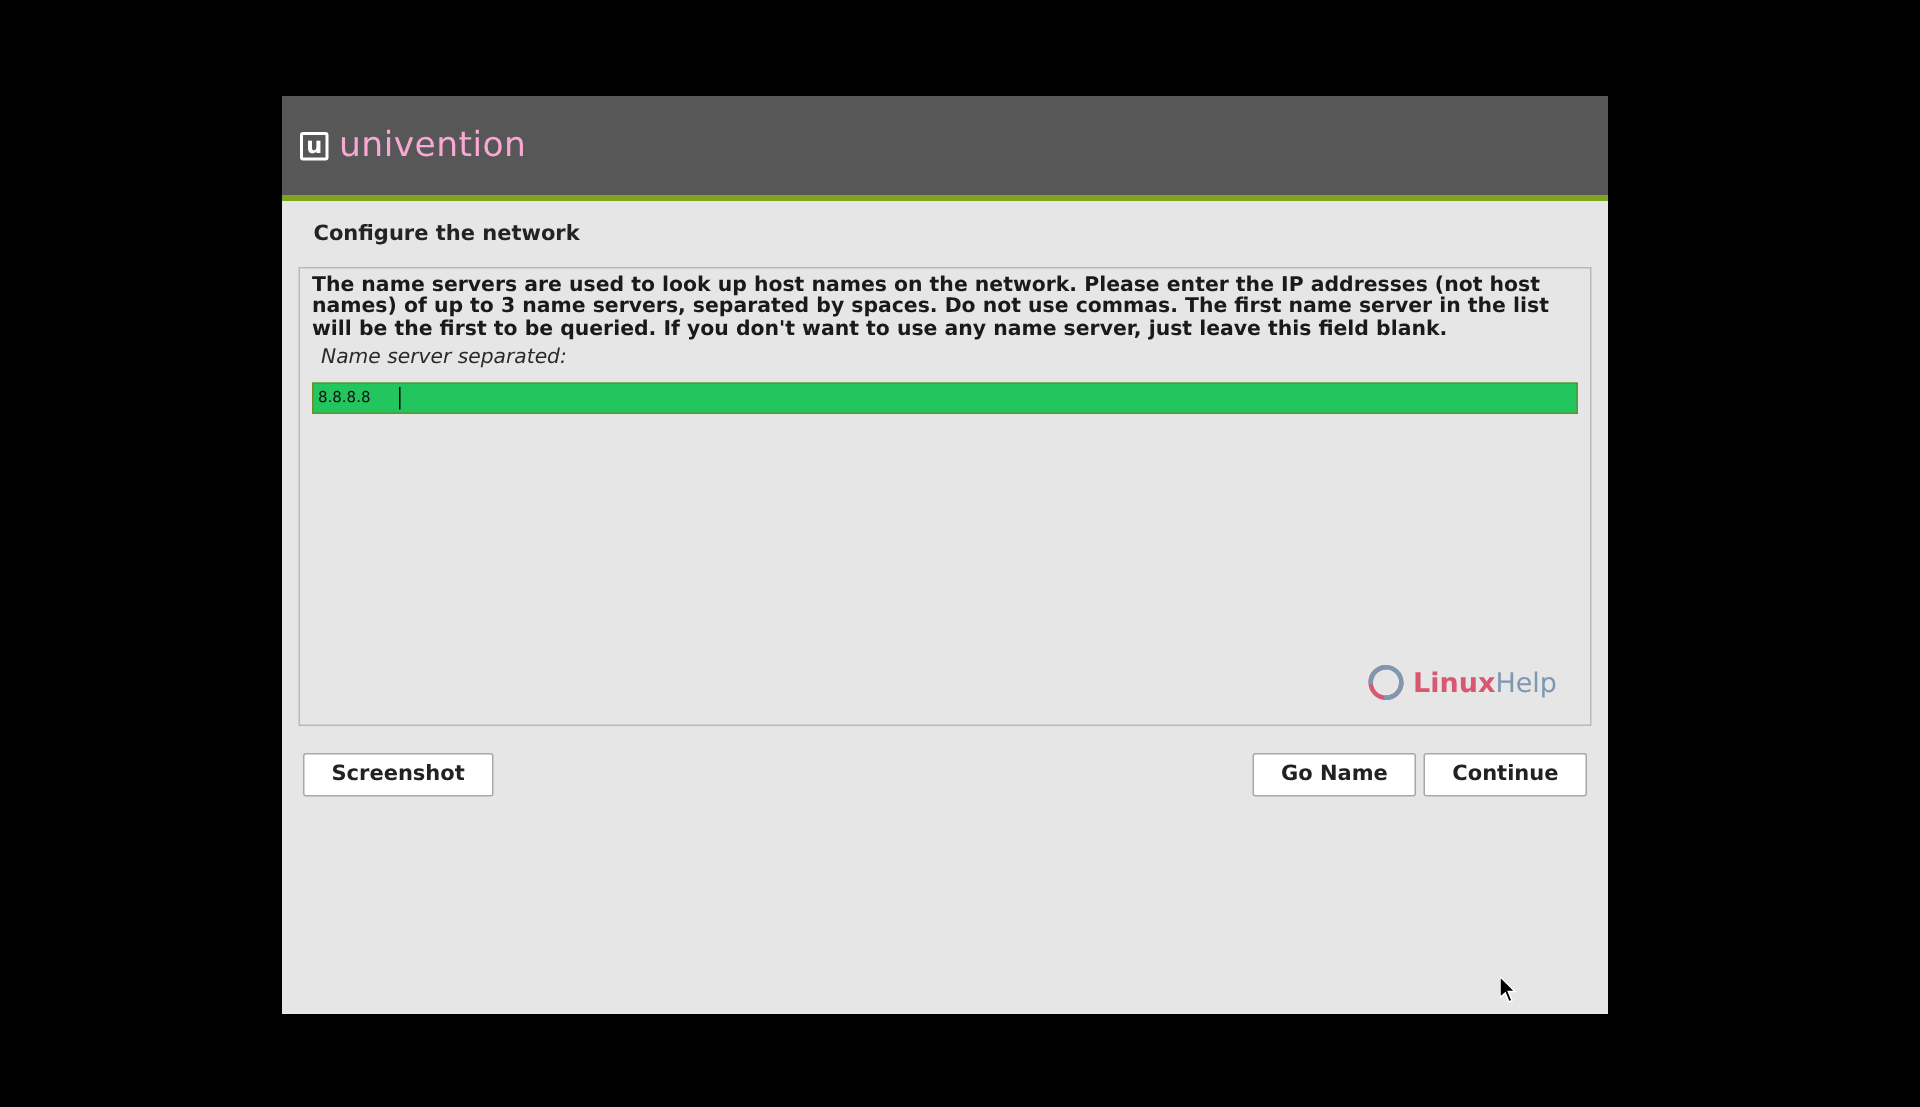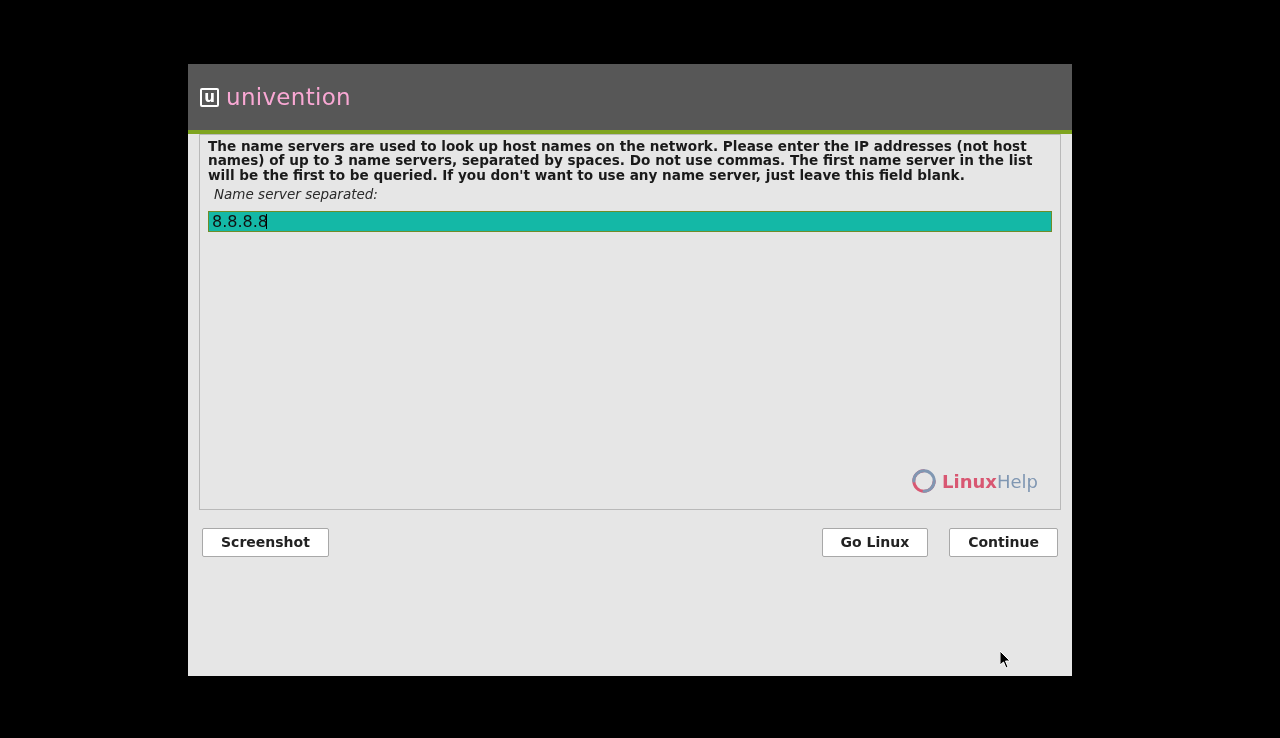--- a/index.html
+++ b/index.html
@@ -25,31 +25,31 @@
     margin-right: 7px;
     display: flex; align-items: center; justify-content: center;
     color: #fff; font-weight: 900; font-size: 15px; line-height: 1;
   }
   .brand-text { color: #f9a8d4; font-size: 23px; letter-spacing: 0.3px; font-weight: 400; }
   .content-area { flex: 1 1 auto; padding: 0 11px 0 11px; display: flex; flex-direction: column; }
   .page-title { font-size: 14px; font-weight: 700; color: #232323; margin: 14px 0 14px 10px; }
   .panel {
     border: 1px solid #b9b9b9;
     background: #e6e6e6;
-    height: 376px;
+    height: 306px;
     padding: 4px 8px 8px 8px;
     position: relative;
   }
   .description-text { font-size: 13.6px; font-weight: 700; color: #1a1a1a; line-height: 1.05; }
   .field-label { font-size: 13.5px; font-style: italic; color: #2a2a2a; margin: 4px 0 0 6px; }
   .text-input {
     width: 100%; height: 21px;
     border: 1px solid #6f8d29;
-    background: #14b8a6;
-    font-size: 16px;
+    background: #22c55e;
+    font-size: 10px;
     padding: 0 3px;
     margin-top: 9px;
     outline: none;
     color: #111;
     font-family: inherit;
     position: relative;
   }
   .caret {
     position: absolute;
     width: 1px; height: 15px;
@@ -63,21 +63,21 @@
     margin-top: 16px;
   }
   .watermark-icon {
     width: 24px; height: 24px;
   }
   .watermark-text .wm-a { color: #d8506c; font-weight: 700; font-size: 18px; }
   .watermark-text .wm-b { color: #7b93b0; font-weight: 400; font-size: 18px; }
   .button-bar {
     display: flex; align-items: center;
     padding: 18px 3px 0 3px;
-    gap: 21px;
+    gap: 5px;
   }
   .button-bar .spacer { flex: 1 1 auto; }
   .ui-button {
     background: #fff;
     border: 1px solid #a8a8a8;
     border-radius: 2px;
     font-size: 14px; font-weight: 700;
     color: #222;
     padding: 5px 18px 6px 18px;
     cursor: pointer;
@@ -94,20 +94,21 @@
 <body>
 
 <div class="installer-window">
   <div class="header-bar">
     <div class="brand-logo-icon">u</div>
     <div class="brand-text">univention</div>
   </div>
   <div class="accent-bar"></div>
 
   <div class="content-area">
+    <div class="page-title">Configure the network</div>
 
     <div class="panel">
       <div class="description-text">The name servers are used to look up host names on the network. Please enter the IP addresses (not host names) of up to 3 name servers, separated by spaces. Do not use commas. The first name server in the list will be the first to be queried. If you don't want to use any name server, just leave this field blank.</div>
       <div class="field-label">Name server separated:</div>
       <div style="position:relative;">
         <input type="text" class="text-input" value="8.8.8.8" style="">
         <div class="caret" style="left:58px; top:12px;"></div>
       </div>
 
       <div class="watermark">
@@ -117,21 +118,21 @@
         </svg>
         <span class="watermark-text">
           <span class="wm-a">Linux</span><span class="wm-b">Help</span>
         </span>
       </div>
     </div>
 
     <div class="button-bar">
       <button class="ui-button">Screenshot</button>
       <div class="spacer"></div>
-      <button class="ui-button">Go Linux</button>
+      <button class="ui-button">Go Name</button>
       <button class="ui-button">Continue</button>
     </div>
   </div>
 </div>
 
 <svg class="cursor-arrow" style="left:1000px; top:651px;" viewBox="0 0 12 18">
   <path d="M0 0 L0 14 L3.5 11 L6 17 L8 16 L5.5 10 L10 10 Z" fill="#000" stroke="#fff" stroke-width="1"></path>
 </svg>
 
 </body></html>

